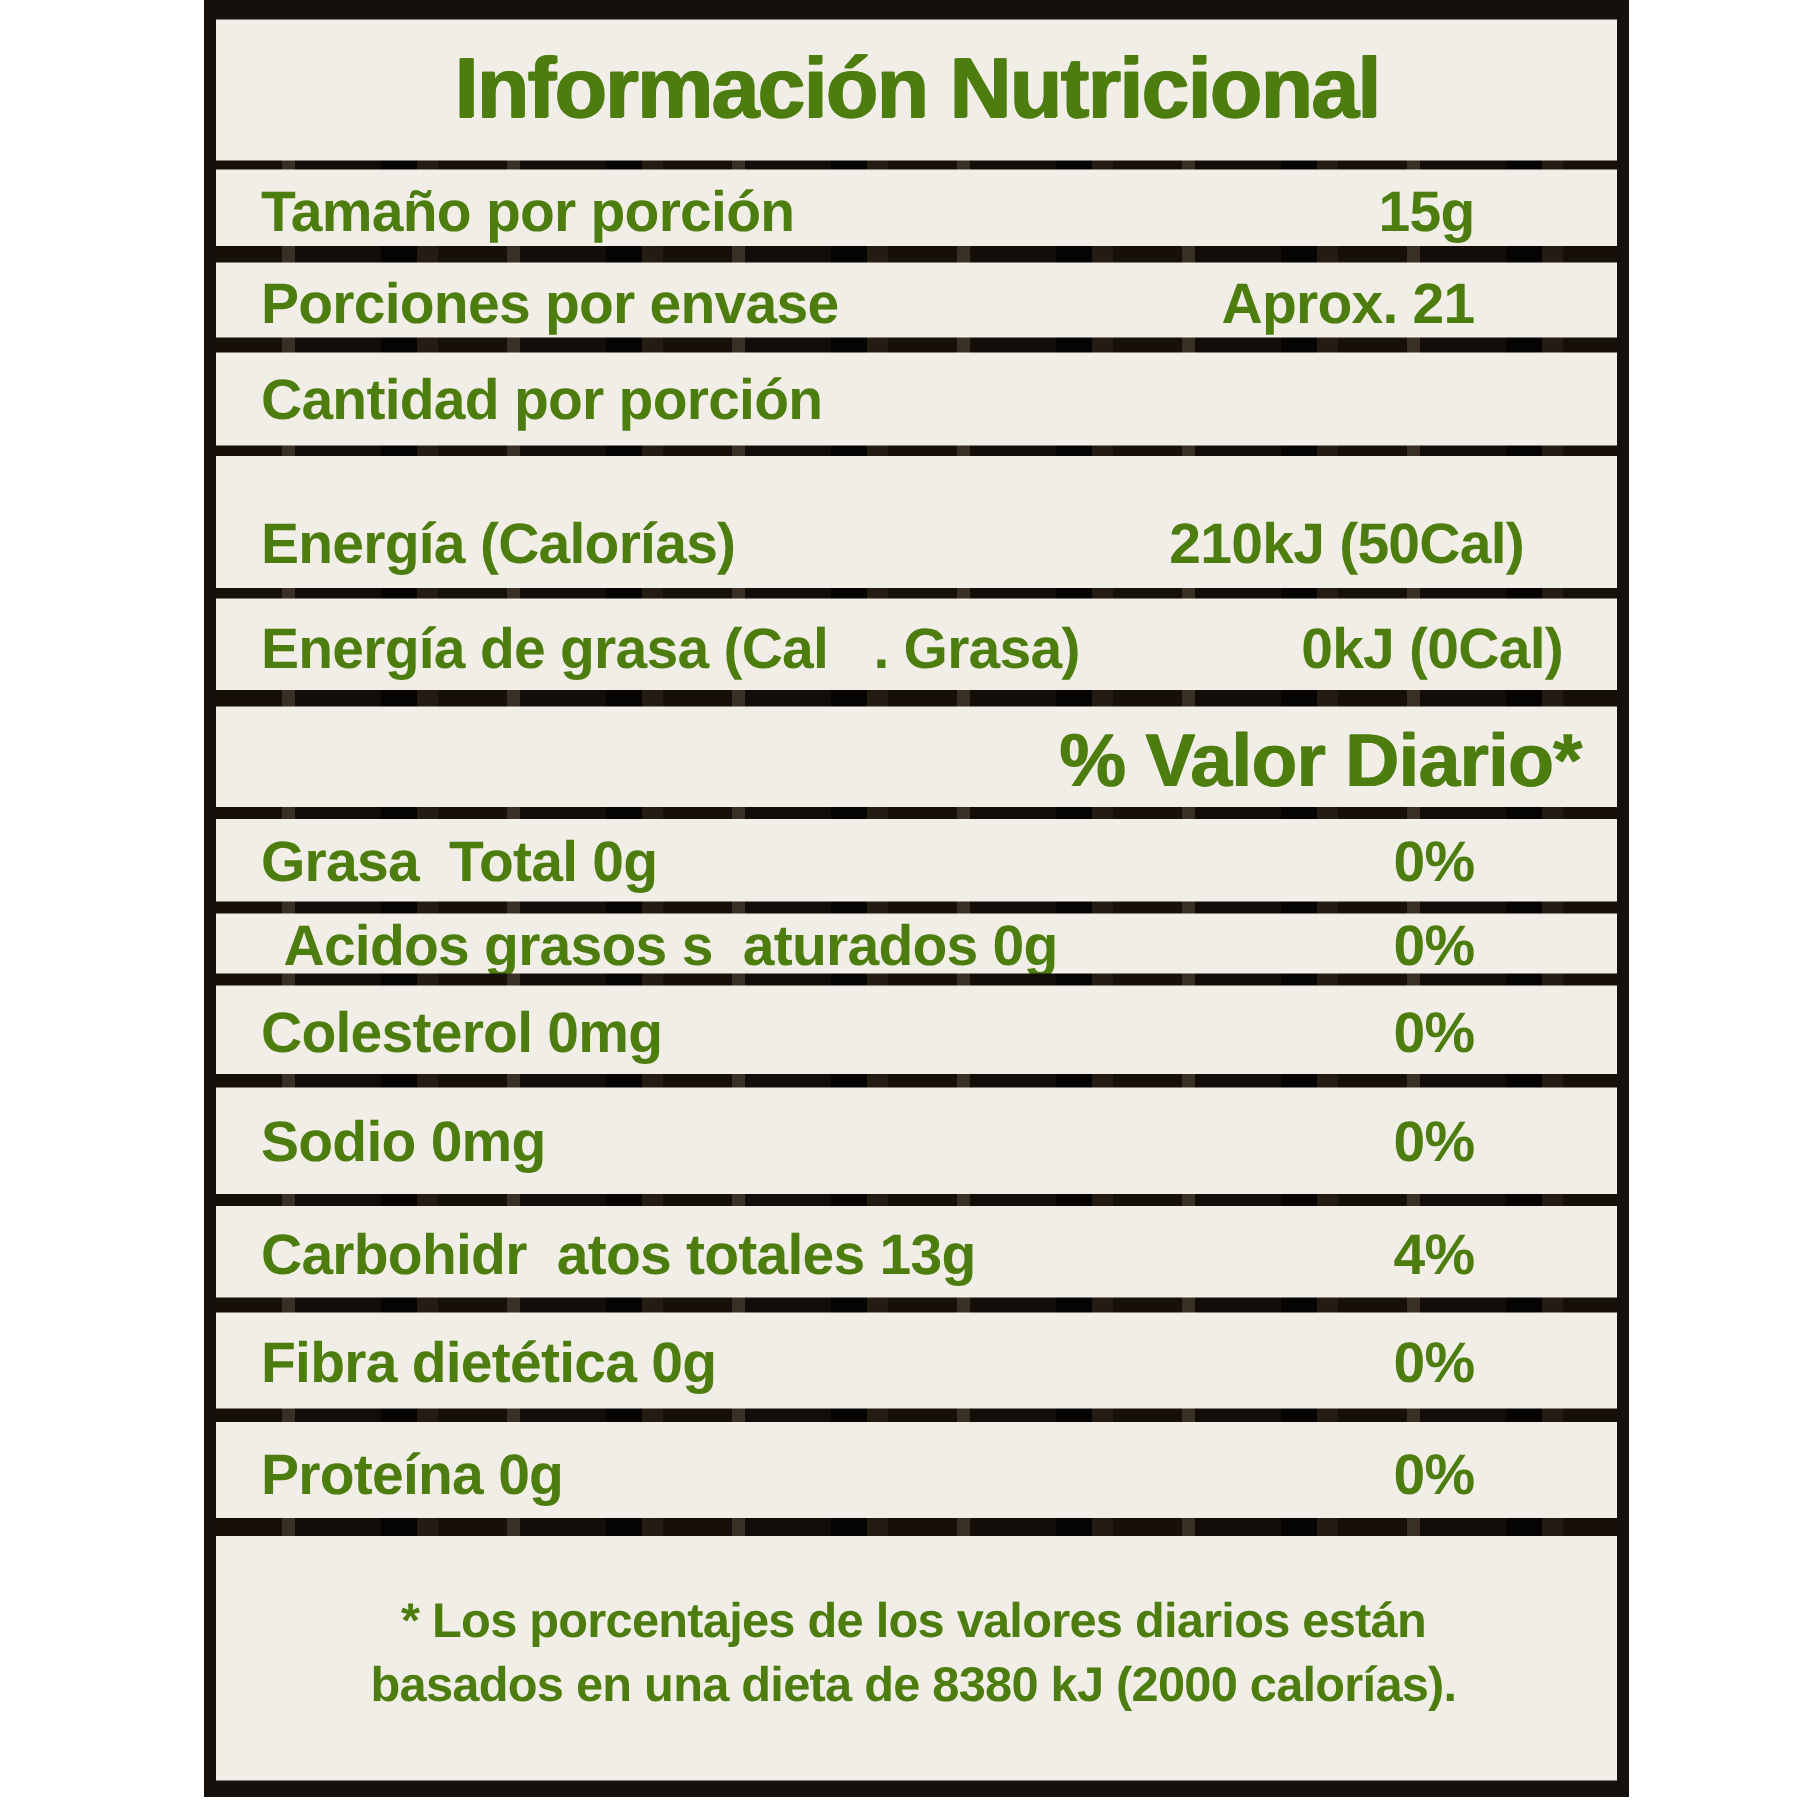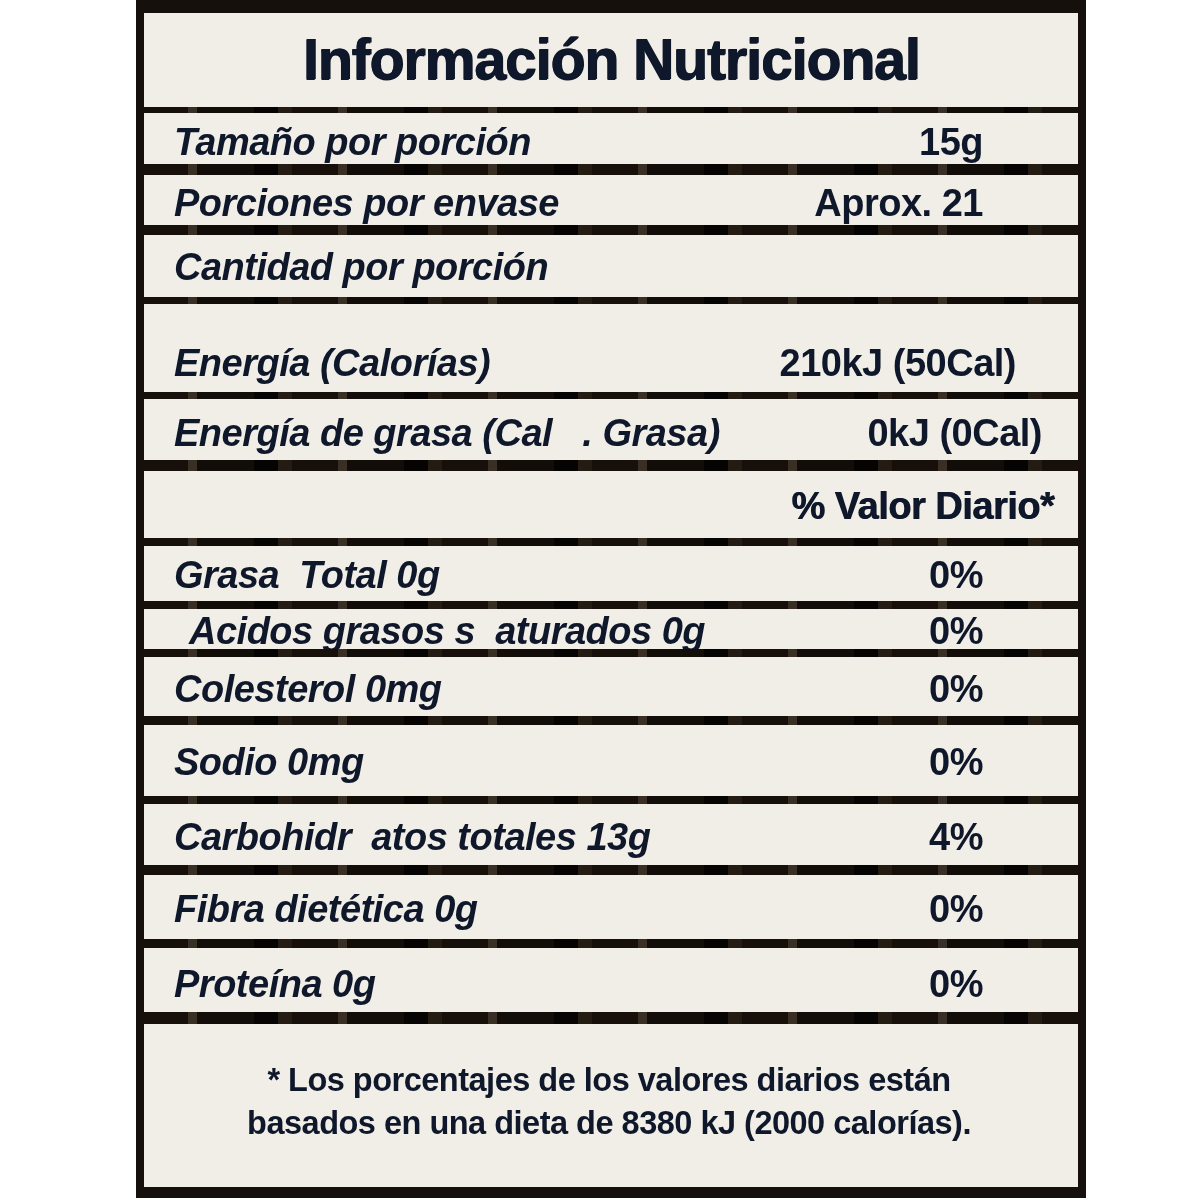--- a/index.html
+++ b/index.html
@@ -15,21 +15,21 @@
     background: #ffffff;
   }
   .nutrition-label {
     position: absolute;
     left: 136px; top: 0;
     width: 950px; height: 1198px;
     background: #f1eee7;
     border: 8px solid #15100b;
     border-top-width: 13px;
     border-bottom-width: 11px;
-    color: #0f172a;
+    color: #4d7c0f;
     display: flex;
     flex-direction: column;
   }
   .row {
     position: relative;
     display: flex;
     align-items: center;
     justify-content: space-between;
     padding: 0 95px 4px 30px;
     font-size: 38px;
@@ -69,24 +69,24 @@
   .r-foot    { flex: 1; --dv: 0; align-items: center; padding: 6px 30px 14px 26px; }
 
   .title-text {
     font-size: 57px;
     font-weight: bold;
     letter-spacing: -1px;
     text-shadow: 1.2px 0 0 currentColor, 0 0.6px 0 currentColor;
     white-space: nowrap;
   }
   .vd-text {
-    font-size: 38px;
+    font-size: 50px;
     text-shadow: 0.8px 0 0 currentColor;
   }
-  .cell-label { text-align: right; font-style: italic; }
+  .cell-label { text-align: right; }
   .cell-value { text-align: right; padding-left: 20px; }
   .footnote-text {
     font-size: 32.5px;
     font-weight: bold;
     letter-spacing: -0.5px;
     line-height: 1.32;
     white-space: pre-wrap;
     width: 100%;
     text-align: center;
   }

